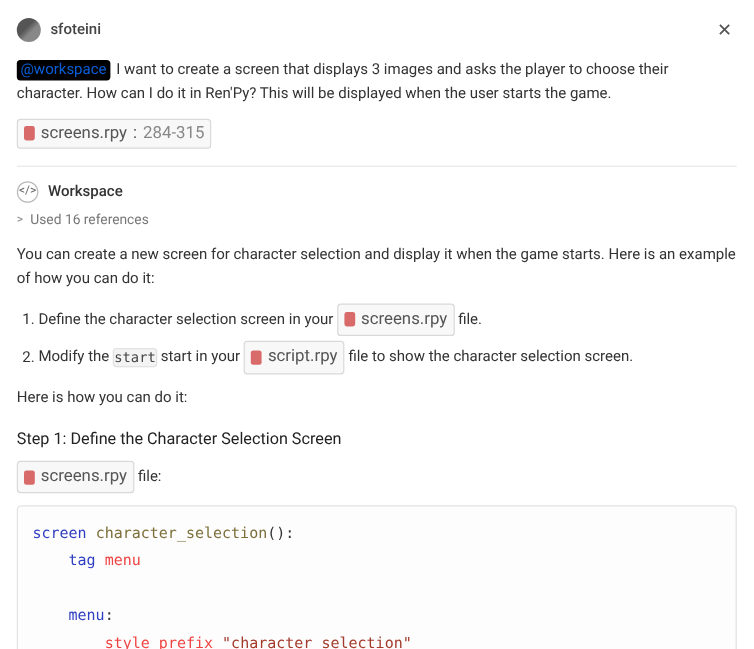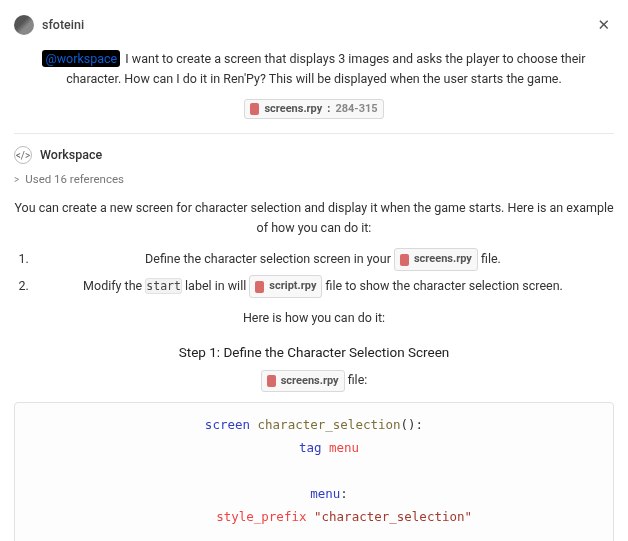--- a/index.html
+++ b/index.html
@@ -1,19 +1,18 @@
 <!DOCTYPE html>
 <html><head>
   <meta charset="utf-8">
   <style>
     * {
       box-sizing: border-box;
       margin: 0;
       padding: 0;
-      text-align: center;
     }
     body {
       font-family: -apple-system, BlinkMacSystemFont, "Segoe UI", Roboto, sans-serif;
       font-size: 12.5px;
       color: #333;
       background: #fff;
       width: 628px;
       padding: 12px 14px;
       line-height: 1.5;
     }
@@ -60,24 +59,23 @@
       margin-bottom: 10px;
     }
     .file-chip {
       display: inline-flex;
       align-items: center;
       gap: 5px;
       border: 1px solid #d9d9d9;
       background: #f8f8f8;
       padding: 1px 5px;
       border-radius: 3px;
-      font-size: 11px;
+      font-size: 14px;
       color: #555;
       vertical-align: middle;
-      font-weight: bold;
     }
     .file-chip .dot {
       width: 9px;
       height: 12px;
       background: #d86a6a;
       border-radius: 2px;
       flex-shrink: 0;
     }
     .file-lines {
       color: #888;
@@ -211,21 +209,21 @@
     <span>Define the character selection screen in your </span>
     <span class="file-chip">
       <span class="dot"></span>
       <span>screens.rpy</span>
     </span>
     <span> file.</span>
   </li>
   <li>
     <span>Modify the </span>
     <span class="inline-code">start</span>
-    <span> label in will </span>
+    <span> start in your </span>
     <span class="file-chip">
       <span class="dot"></span>
       <span>script.rpy</span>
     </span>
     <span> file to show the character selection screen.</span>
   </li>
 </ol>
 
 <p class="body-p">Here is how you can do it:</p>
 

